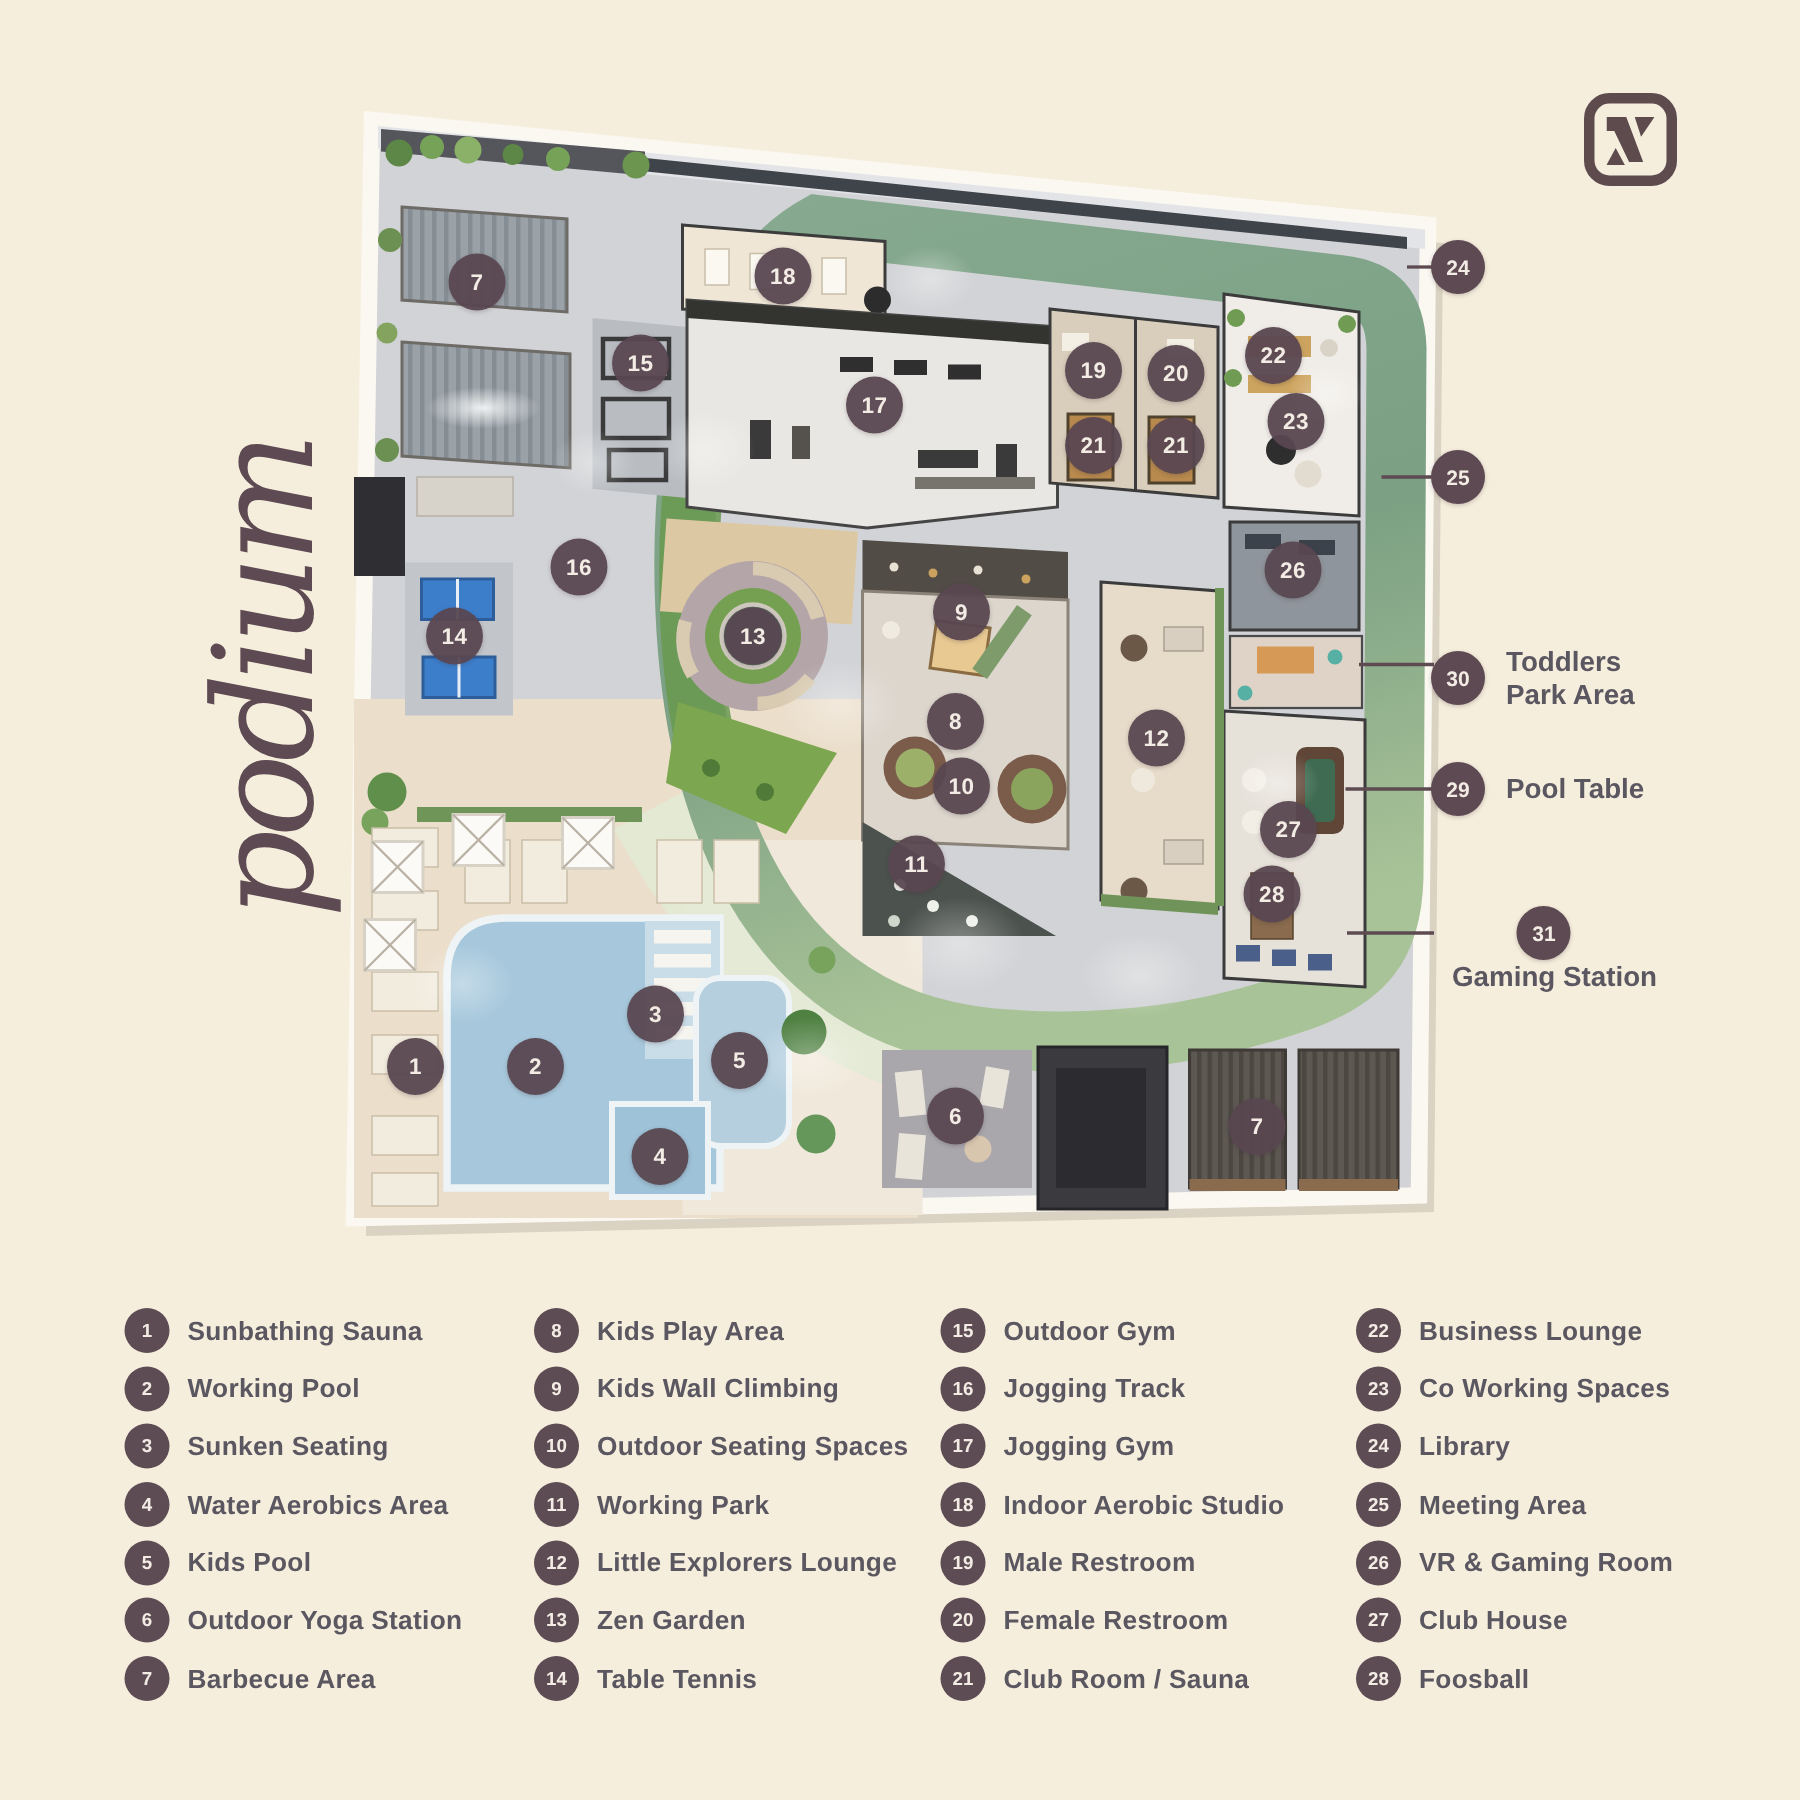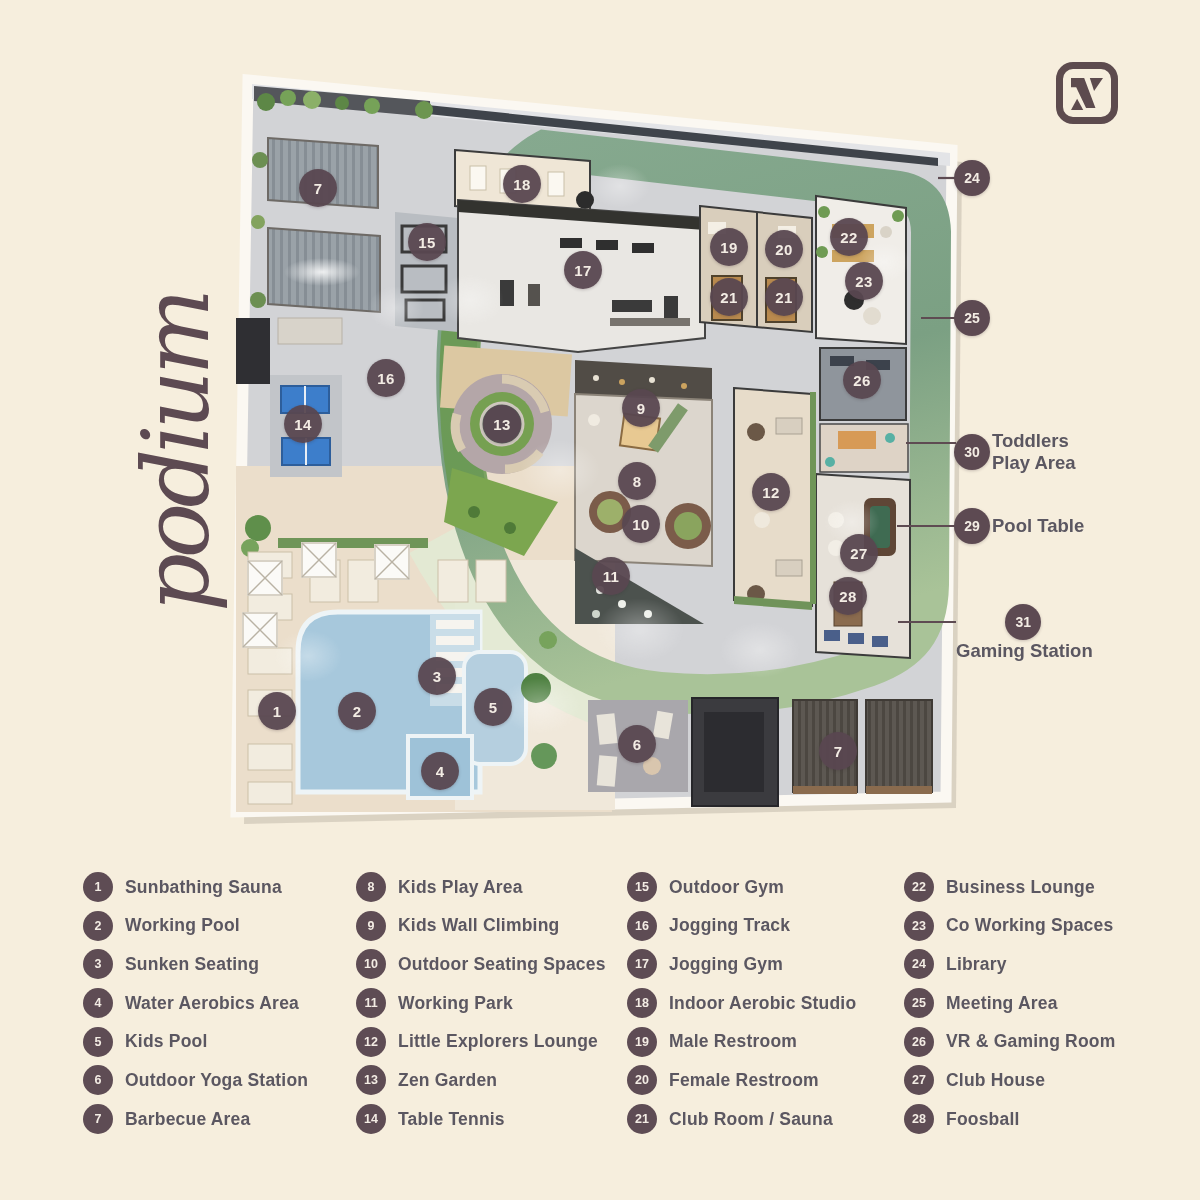--- a/index.html
+++ b/index.html
@@ -13,21 +13,21 @@
           background:rgba(88,71,80,.95);display:flex;align-items:center;justify-content:center;
           box-shadow:0 1px 3px rgba(60,45,50,.25);}
   .marker span{color:#f3ece4;font-size:15px;font-weight:700;letter-spacing:.3px;}
 
   
   .callout{position:absolute;display:flex;align-items:center;}
   .callout .dot{width:36px;height:36px;border-radius:50%;background:#5d4a52;flex:0 0 auto;
                 display:flex;align-items:center;justify-content:center;
                 box-shadow:0 1px 3px rgba(60,45,50,.25);}
   .callout .dot span{color:#f3ece4;font-size:14px;font-weight:700;}
-  .callout .lab{margin-left:2px;color:#5b5761;font-size:18.5px;font-weight:600;line-height:22px;}
+  .callout .lab{margin-left:14px;color:#5b5761;font-size:18.5px;font-weight:600;line-height:22px;}
 
   
   .legend-col{position:absolute;top:872px;width:265px;}
   .legend-item{display:flex;align-items:center;height:30px;margin-bottom:8.7px;}
   .legend-item .dot{width:30px;height:30px;border-radius:50%;background:#5e4c54;flex:0 0 auto;
                     display:flex;align-items:center;justify-content:center;}
   .legend-item .dot span{color:#f3ece4;font-size:12.5px;font-weight:700;}
   .legend-item .lab{margin-left:12px;color:#5b5761;font-size:17.5px;font-weight:600;
                     letter-spacing:.2px;white-space:nowrap;}
 
@@ -405,21 +405,21 @@
           <span>25</span>
         </div>
 
     </div>
       <div class="callout" style="left: 954px; top: 430px;">
       <div class="dot">
           <span>30</span>
         </div>
       <div class="lab">
           <div>Toddlers</div>
-          <div>Play Area</div>
+          <div>Park Area</div>
         </div>
     </div>
       <div class="callout" style="left: 954px; top: 508px; justify-content: space-between;">
       <div class="dot">
           <span>29</span>
         </div>
       <div class="lab">
           <div>Pool Table</div>
         </div>
     </div>

